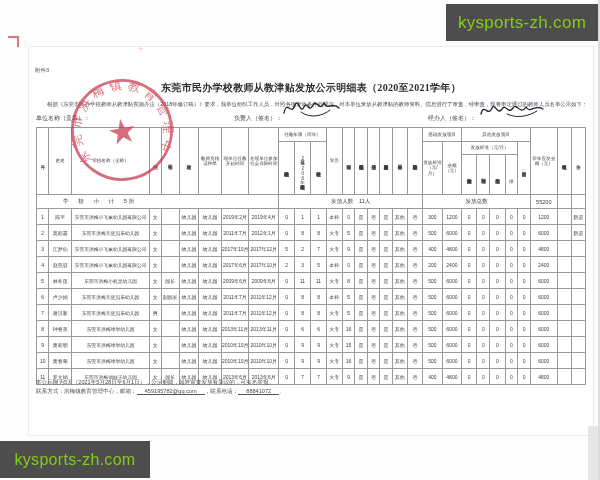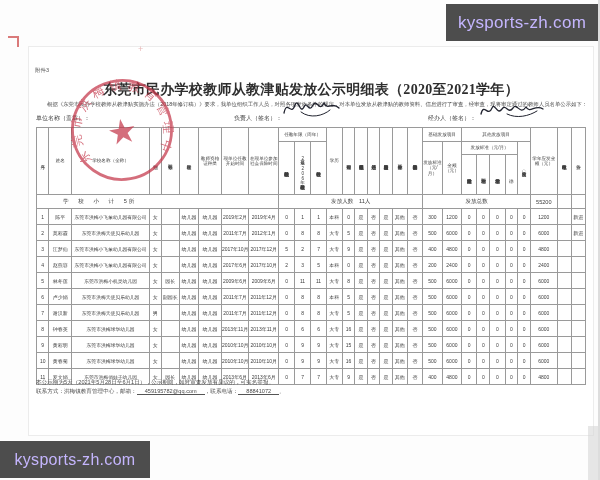--- a/index.html
+++ b/index.html
@@ -2,30 +2,30 @@
 <html><head>
 <meta charset="utf-8">
 <style>
   html,body{margin:0;padding:0;background:#fff;}
   .screen{position:relative;width:600px;height:480px;background:#fdfdfd;overflow:hidden;
           font-family:"Liberation Sans","DejaVu Sans",sans-serif;color:#3a3a3a;}
   .edge-right{position:absolute;right:0;top:0;width:2px;height:100%;background:#ddd;}
   .edge-corner{position:absolute;right:2px;bottom:0;width:10px;height:54px;background:#d7d7d7;opacity:.6;}
 
   
-  .wm{position:absolute;background:#4d4d4d;color:#c4b5fd;display:flex;align-items:center;justify-content:center;
+  .wm{position:absolute;background:#4d4d4d;color:#84cc16;display:flex;align-items:center;justify-content:center;
       font-size:17px;letter-spacing:.3px;}
   .wm-top{left:446px;top:4px;width:152px;height:37px;}
   .wm-bottom{left:0;top:441px;width:150px;height:37px;font-size:16px;}
 
   
   .doc{position:absolute;left:28px;top:46px;width:564px;height:388px;background:#fff;
        border:1px solid #ececec;}
   .attach{position:absolute;left:6px;top:20px;font-size:5.5px;color:#555;}
-  .title{position:absolute;left:0;top:34px;width:100%;text-align:center;font-size:14px;font-weight:bold;
+  .title{position:absolute;left:0;top:34px;width:100%;text-align:center;font-size:10px;font-weight:bold;
          font-family:"Liberation Serif","DejaVu Serif",serif;color:#2e2e2e;letter-spacing:.3px;}
   .intro{position:absolute;left:18px;top:54px;width:540px;font-size:5.4px;white-space:nowrap;color:#4a4a4a;}
   .unit-label{position:absolute;left:7px;top:67px;font-size:6px;color:#444;}
   .principal-label{position:absolute;left:205px;top:67px;font-size:6px;color:#444;}
   .handler-label{position:absolute;left:399px;top:67px;font-size:6px;color:#444;}
   .sig{position:absolute;}
   .sig1{left:252px;top:48px;}
   .sig2{left:448px;top:52px;}
 
   

